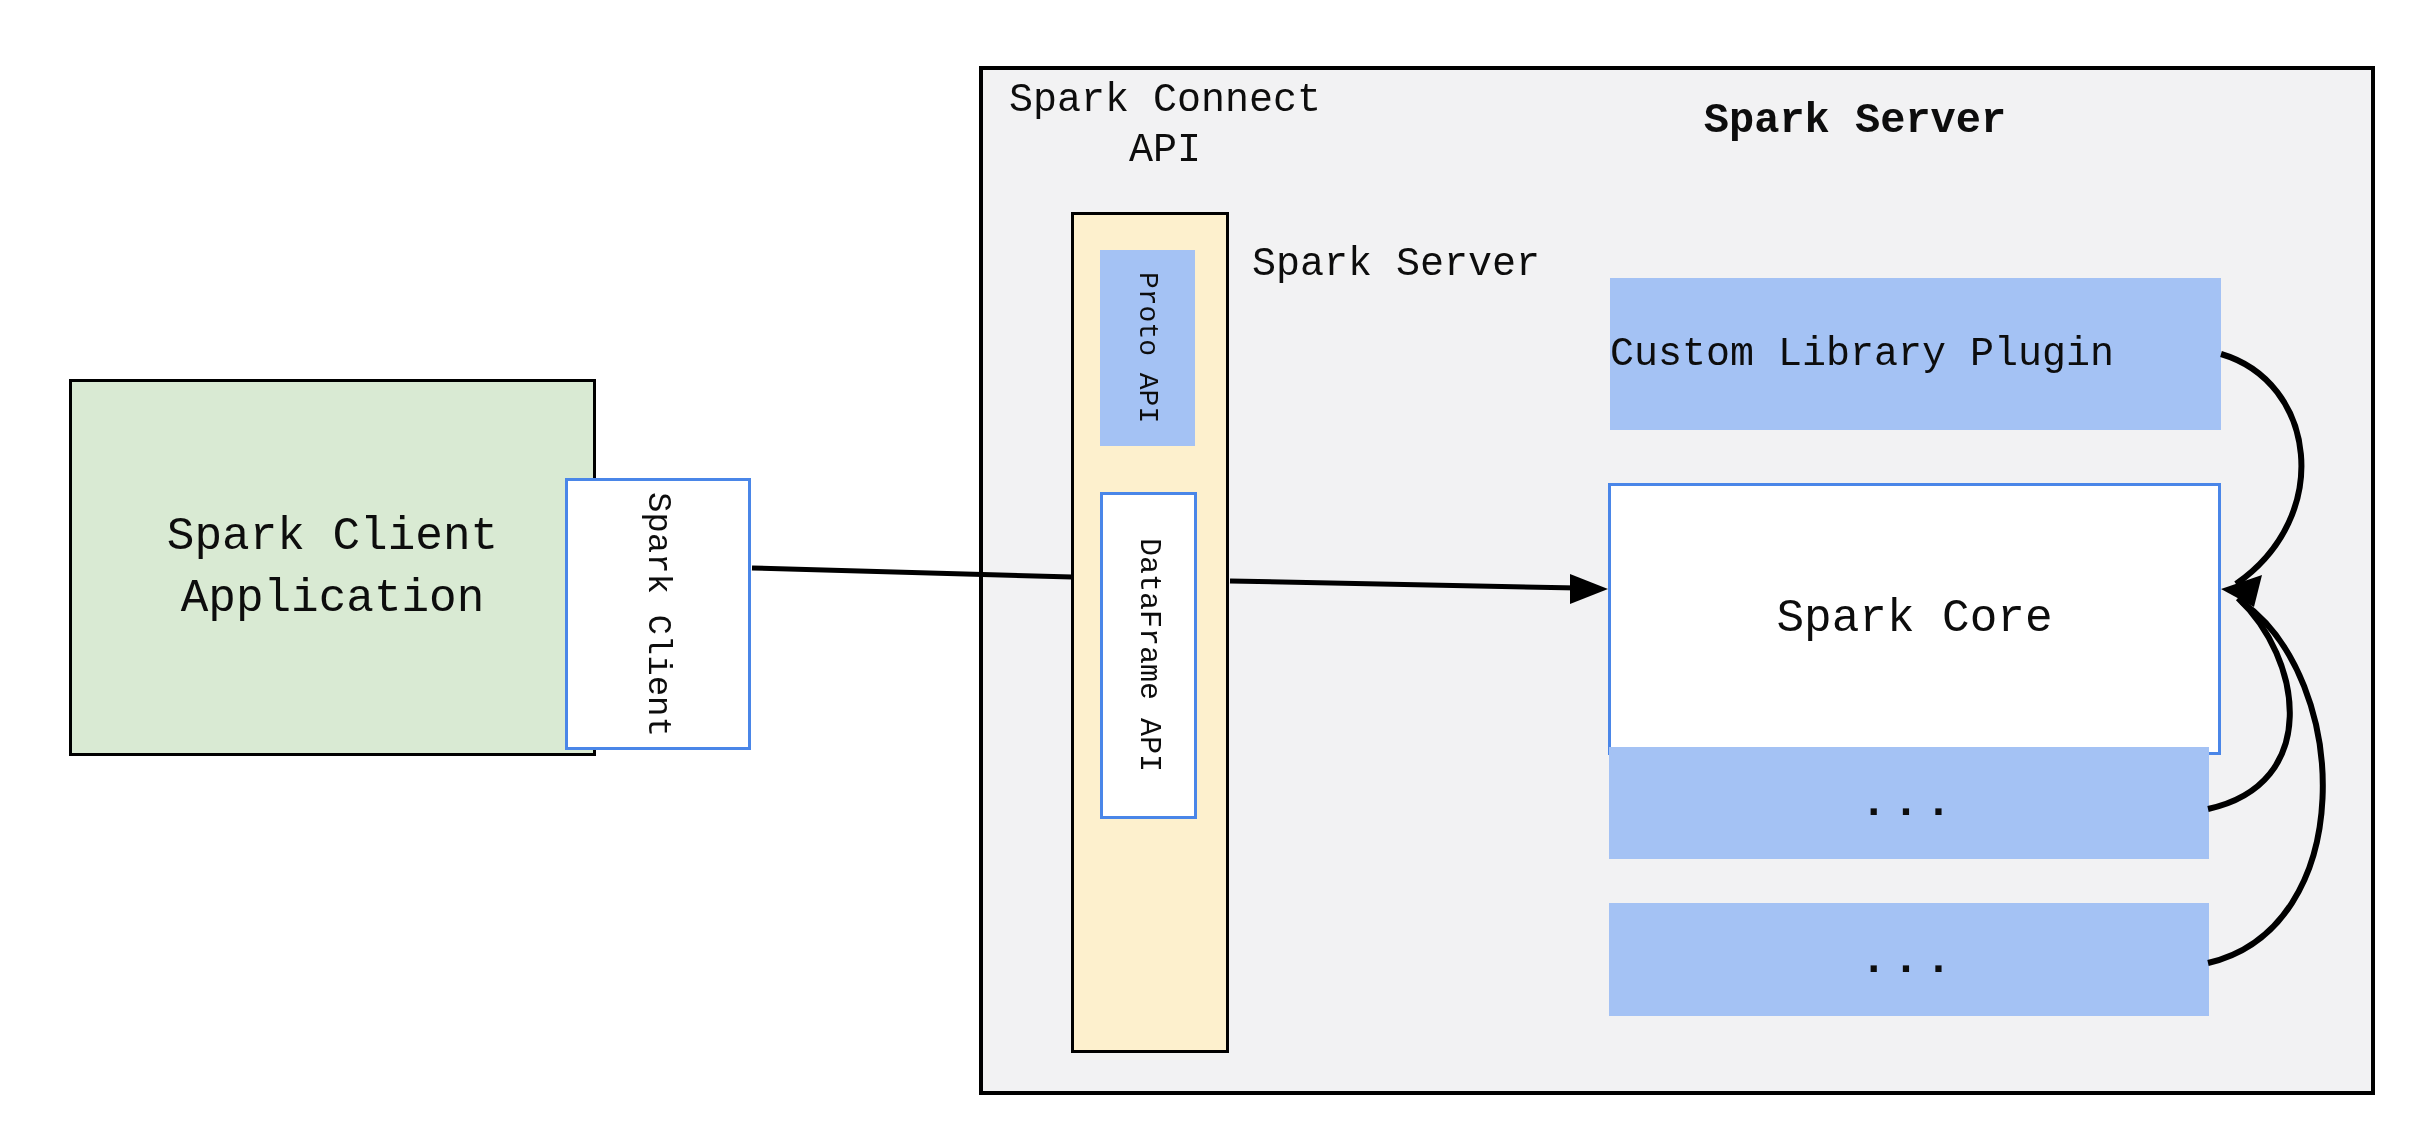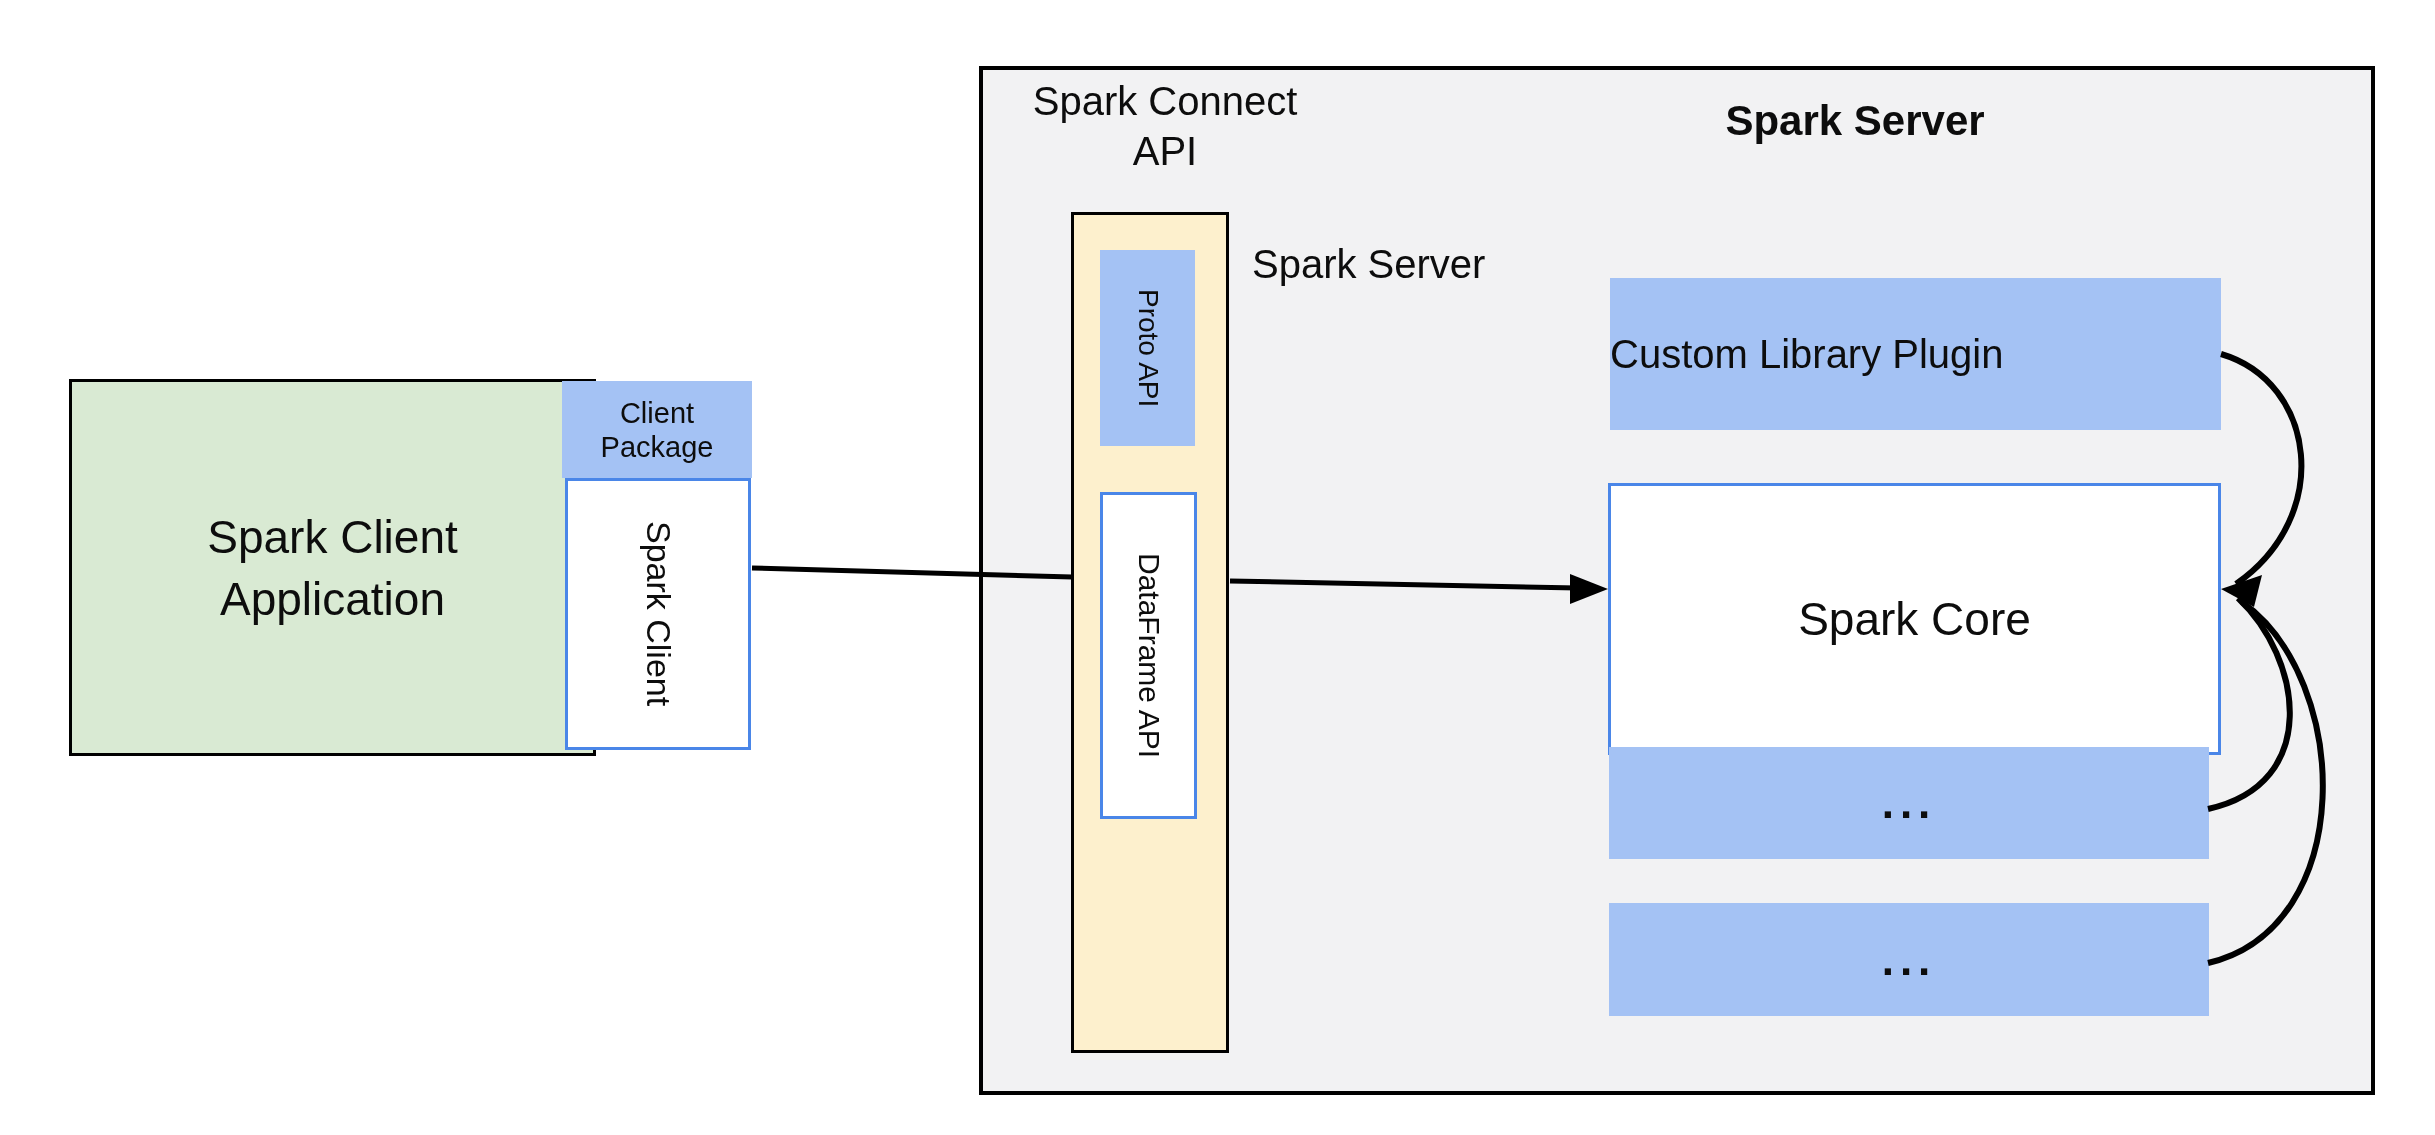--- a/index.html
+++ b/index.html
@@ -17,20 +17,21 @@
   body{
     font-family:"Liberation Sans","DejaVu Sans",sans-serif;
     color:var(--text-color);
   }
   #canvas{
     position:relative;
     width:2435px;
     height:1135px;
     background:var(--canvas-bg);
     overflow:hidden;
+    font-family:Liberation Mono, monospace;
   }
   .abs{position:absolute;}
   
   .server-box{
     left:979px; top:66px; width:1396px; height:1029px;
     background:var(--server-box-bg);
     border:4px solid var(--line-color);
     z-index:1;
   }
   
@@ -157,24 +158,20 @@
 
   <div class="abs client-app-box">
     <div>Spark Client</div>
     <div>Application</div>
   </div>
 
   <div class="abs spark-client-box">
     <span class="vtext">Spark Client</span>
   </div>
 
-  <div class="abs client-package-box">
-    <div>Client</div>
-    <div>Package</div>
-  </div>
 
   <div class="abs connect-api-box"></div>
 
   <div class="abs proto-api-box">
     <span class="vtext">Proto API</span>
   </div>
 
   <div class="abs dataframe-api-box">
     <span class="vtext">DataFrame API</span>
   </div>

